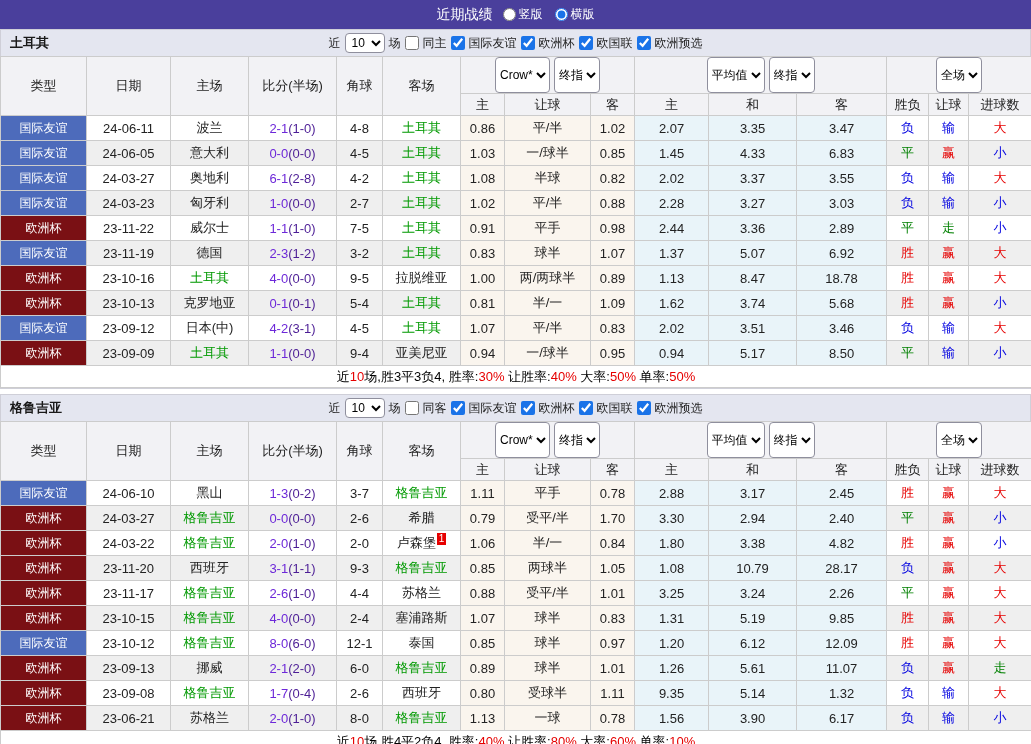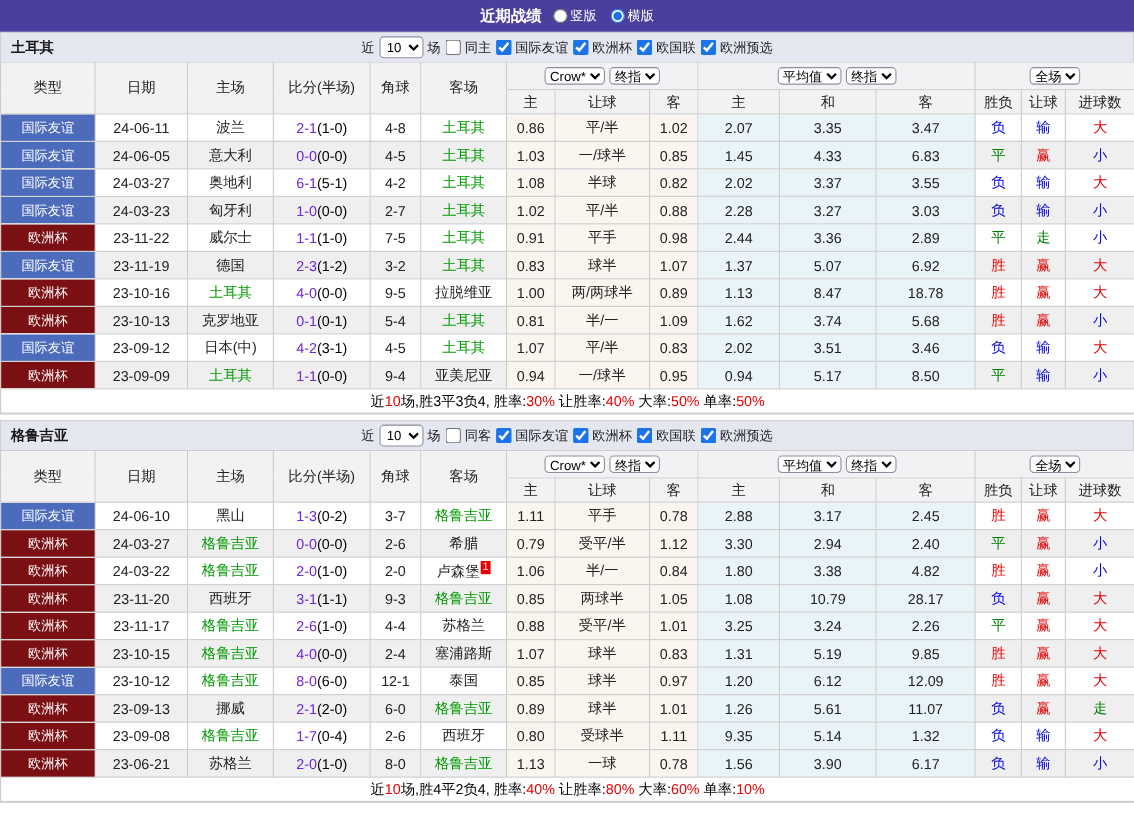--- a/index.html
+++ b/index.html
@@ -4,21 +4,21 @@
 <style>
   * { box-sizing: border-box; margin: 0; padding: 0; }
   html,body { width: 1031px; background: #fff; font-family: "Liberation Sans", "DejaVu Sans", sans-serif; }
   body { height: 744px; overflow: hidden; }
 
   
   .title-bar {
     height: 29px; background: #4a3f9c; color: #fff;
     display: flex; align-items: center; justify-content: center; gap: 10px;
   }
-  .title-bar .title { font-size: 14px; font-weight: bold; }
+  .title-bar .title { font-size: 14px; font-weight: normal; }
   .radio-group { display: flex; align-items: flex-end; gap: 12px; }
   .radio-item { display: flex; align-items: center; gap: 3px; font-size: 12px; cursor: pointer; }
   .radio-item input { accent-color: #1a73e8; width: 13px; height: 13px; }
 
   
   .section { border-bottom: 1px solid #cfcfd8; }
   .section + .section { margin-top: 5px; }
   .team-bar {
     position: relative; height: 27px; background: #e4e6f0;
     border: 1px solid #cfcfd8; border-bottom: none;
@@ -29,32 +29,32 @@
   .filters select { font-size: 12px; height: 20px; border: 1px solid #8f8f9d; border-radius: 4px; background: #fff; padding: 0 2px; }
   .chk { display: flex; align-items: center; gap: 4px; cursor: pointer; }
   .chk input { accent-color: #1a73e8; width: 14px; height: 14px; }
 
   
   table { width: 1031px; border-collapse: collapse; table-layout: fixed; }
   th, td { border: 1px solid #ccc; text-align: center; overflow: hidden; white-space: nowrap; }
   thead th { background: #f2f2f5; font-weight: normal; font-size: 13px; color: #222; }
   thead tr.h1 th { height: 25px; }
   thead tr.h2 th { height: 22px; }
-  thead select { font-size: 12px; height: 16px; border: 1px solid #8f8f9d; border-radius: 4px; background: #fff; margin: 0 2px; }
+  thead select { font-size: 12px; height: 36px; border: 1px solid #8f8f9d; border-radius: 4px; background: #fff; margin: 0 2px; }
   tbody td { height: 25px; font-size: 13px; color: #222; }
   tbody tr.alt td.plain { background: #efefef; }
   td.plain { background: #fff; }
   td.cream { background: #faf5ee; }
   td.lblue { background: #e9f4f9; margin-left: 14px; }
   td.type-badge { color: #fff; font-size: 12px; }
   td.type-blue { background: #4d6bbb; }
   td.type-maroon { background: #7a1014; }
   .team-green { color: #009900; }
   .score-main { color: #6d28d9; }
-  .score-half { color: #000000; }
+  .score-half { color: #4c1d95; }
   .red-card {
     display: inline-block; background: #e60000; color: #fff; font-size: 10px;
     line-height: 12px; min-width: 9px; padding: 0 1px; vertical-align: super; margin-left: 1px;
   }
   .c-r { color: #e60000; } .c-g { color: #008000; } .c-b { color: #0000e0; }
   tfoot td { height: 22px; font-size: 13px; background: #fff; color: #000; }
 </style>
 </head>
 <body>
 
@@ -175,21 +175,21 @@
           <td class="lblue">4.33</td>
           <td class="lblue">6.83</td>
           <td class="plain c-g">平</td>
           <td class="plain c-r">赢</td>
           <td class="plain c-b">小</td>
         </tr>
         <tr>
           <td class="type-badge type-blue">国际友谊</td>
           <td class="plain">24-03-27</td>
           <td class="plain">奥地利</td>
-          <td class="plain"><span class="score-main">6-1</span><span class="score-half">(5-1)</span></td>
+          <td class="plain"><span class="score-main">6-1</span><span class="score-half">(2-8)</span></td>
           <td class="plain">4-2</td>
           <td class="plain team-green">土耳其</td>
           <td class="cream">1.08</td>
           <td class="cream">半球</td>
           <td class="cream">0.82</td>
           <td class="lblue">2.02</td>
           <td class="lblue">3.37</td>
           <td class="lblue">3.55</td>
           <td class="plain c-b">负</td>
           <td class="plain c-b">输</td>
@@ -413,21 +413,21 @@
         </tr>
         <tr class="alt">
           <td class="type-badge type-maroon">欧洲杯</td>
           <td class="plain">24-03-27</td>
           <td class="plain team-green">格鲁吉亚</td>
           <td class="plain"><span class="score-main">0-0</span><span class="score-half">(0-0)</span></td>
           <td class="plain">2-6</td>
           <td class="plain">希腊</td>
           <td class="cream">0.79</td>
           <td class="cream">受平/半</td>
-          <td class="cream">1.12</td>
+          <td class="cream">1.70</td>
           <td class="lblue">3.30</td>
           <td class="lblue">2.94</td>
           <td class="lblue">2.40</td>
           <td class="plain c-g">平</td>
           <td class="plain c-r">赢</td>
           <td class="plain c-b">小</td>
         </tr>
         <tr>
           <td class="type-badge type-maroon">欧洲杯</td>
           <td class="plain">24-03-22</td>

